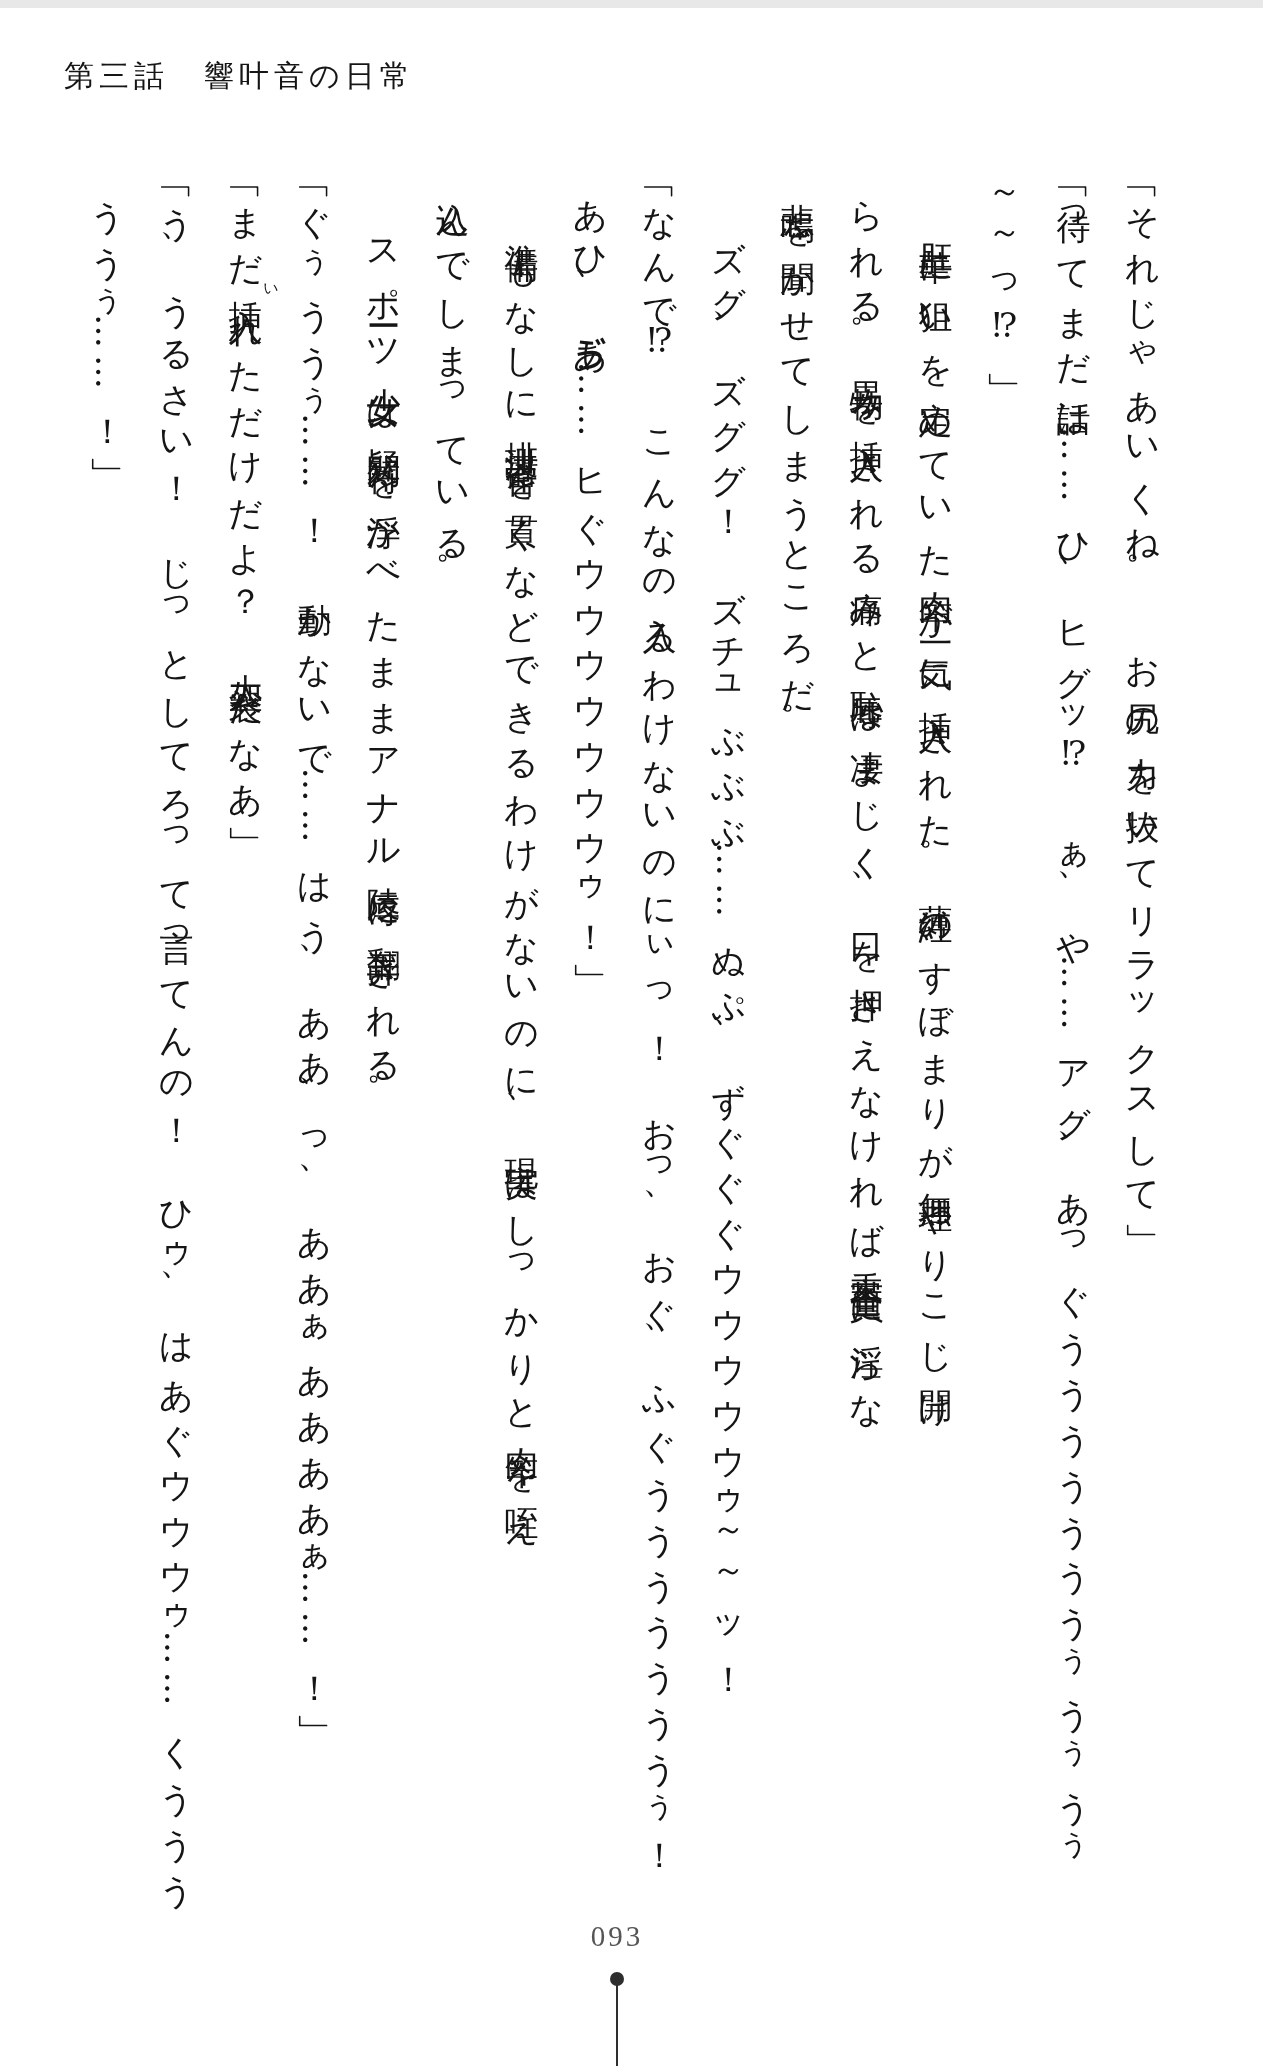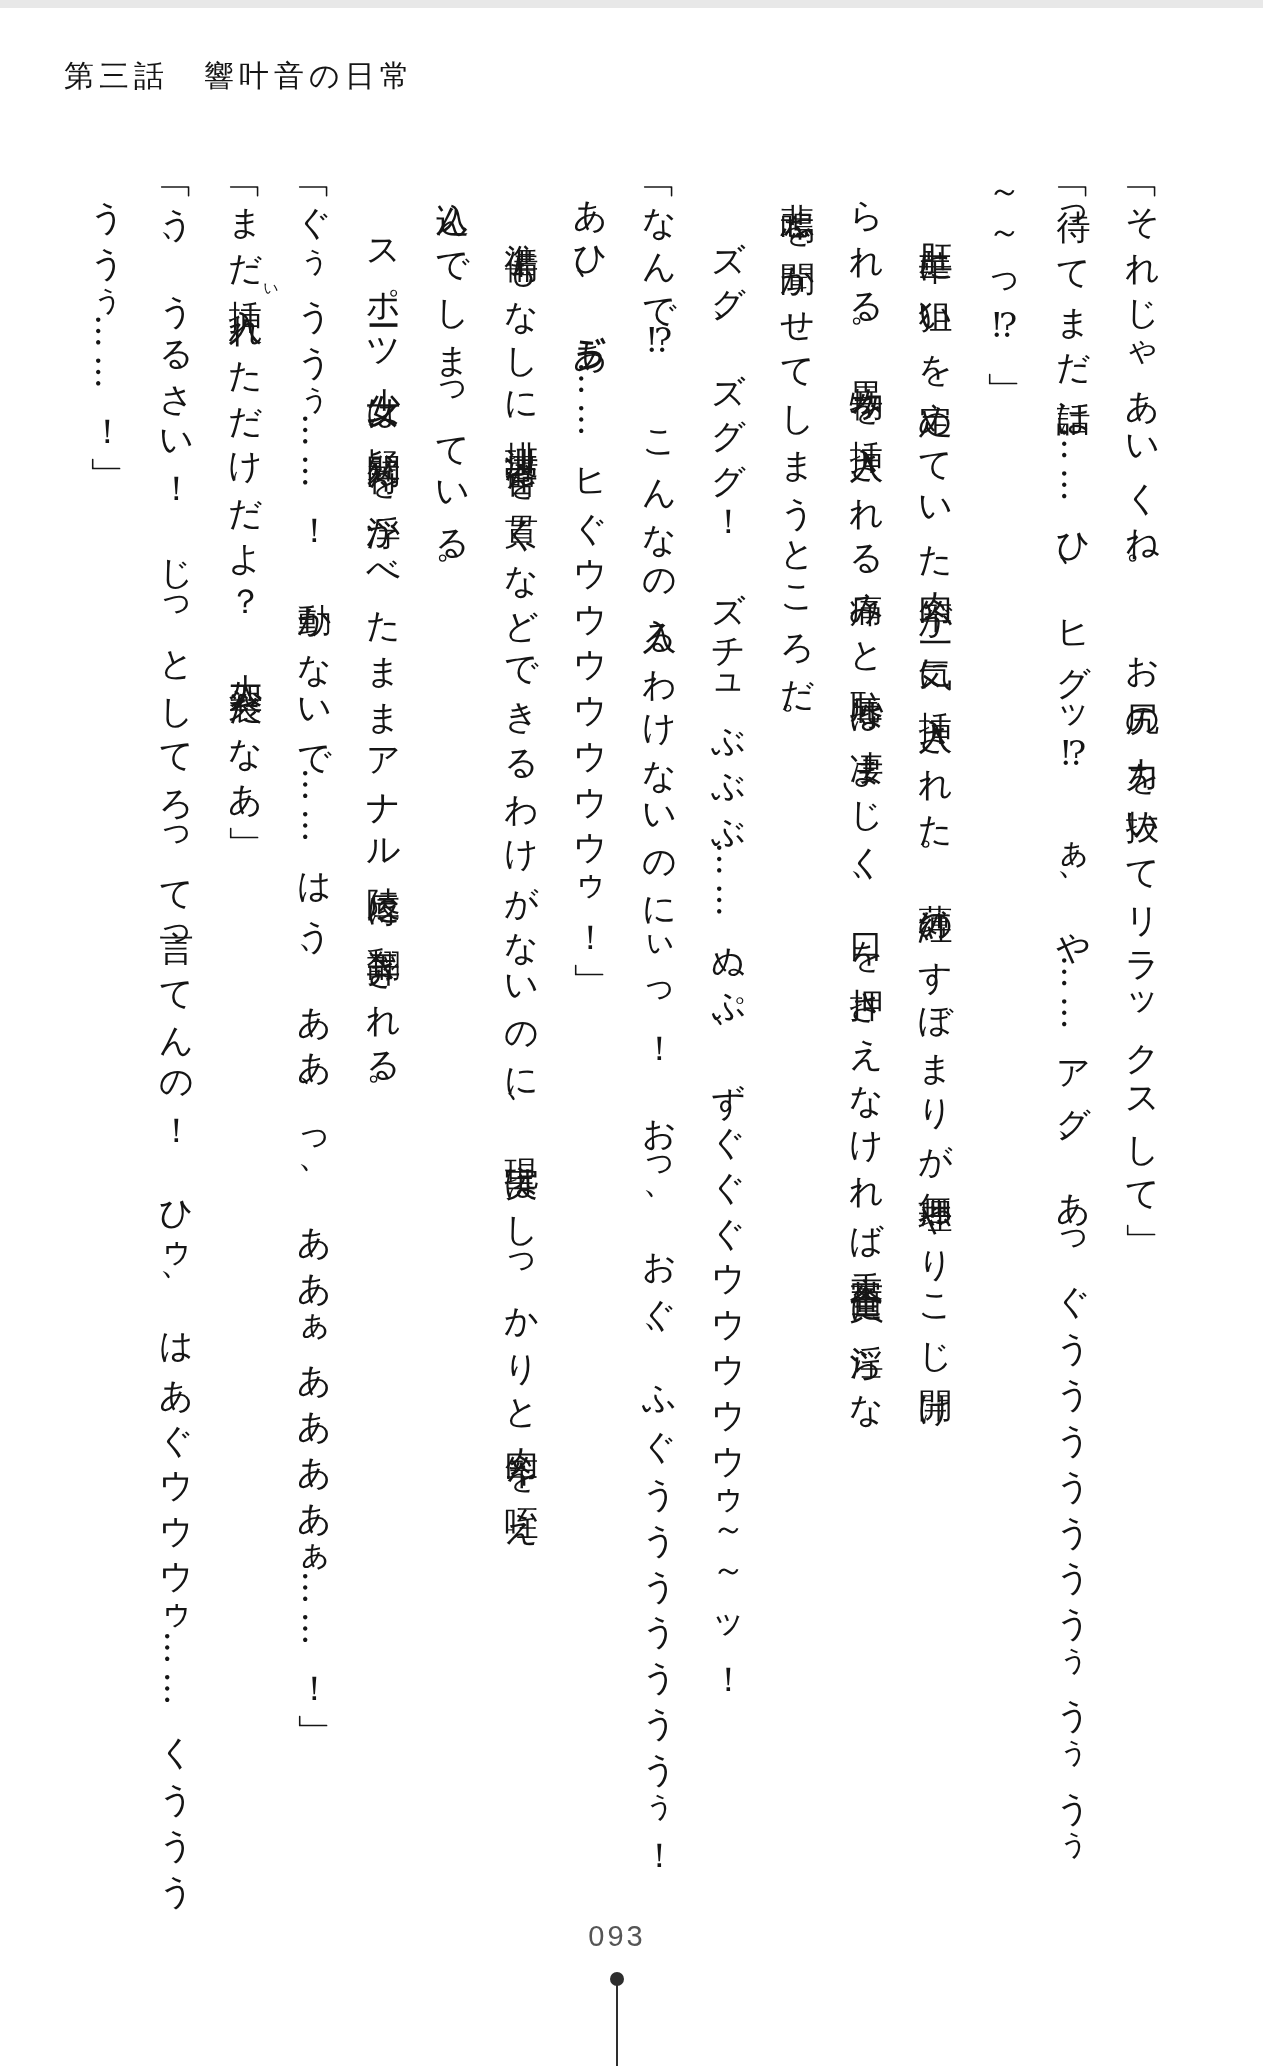--- a/index.html
+++ b/index.html
@@ -39,21 +39,21 @@
   }
   .page-footer{
     position:absolute;
     left:617px;top:1912px;
     width:0;height:0;
   }
   .pagenum{
     position:absolute;
     left:0;top:0;
     transform:translateX(-50%);
-    font-family:Liberation Sans, sans-serif;
+    font-family:Liberation Serif, serif;
     font-size:29px;
     letter-spacing:3px;
     color:#555555;
     white-space:nowrap;
   }
   .footer-dot{
     position:absolute;
     left:-7px;top:52px;
     width:14px;height:14px;
     border-radius:50%;

